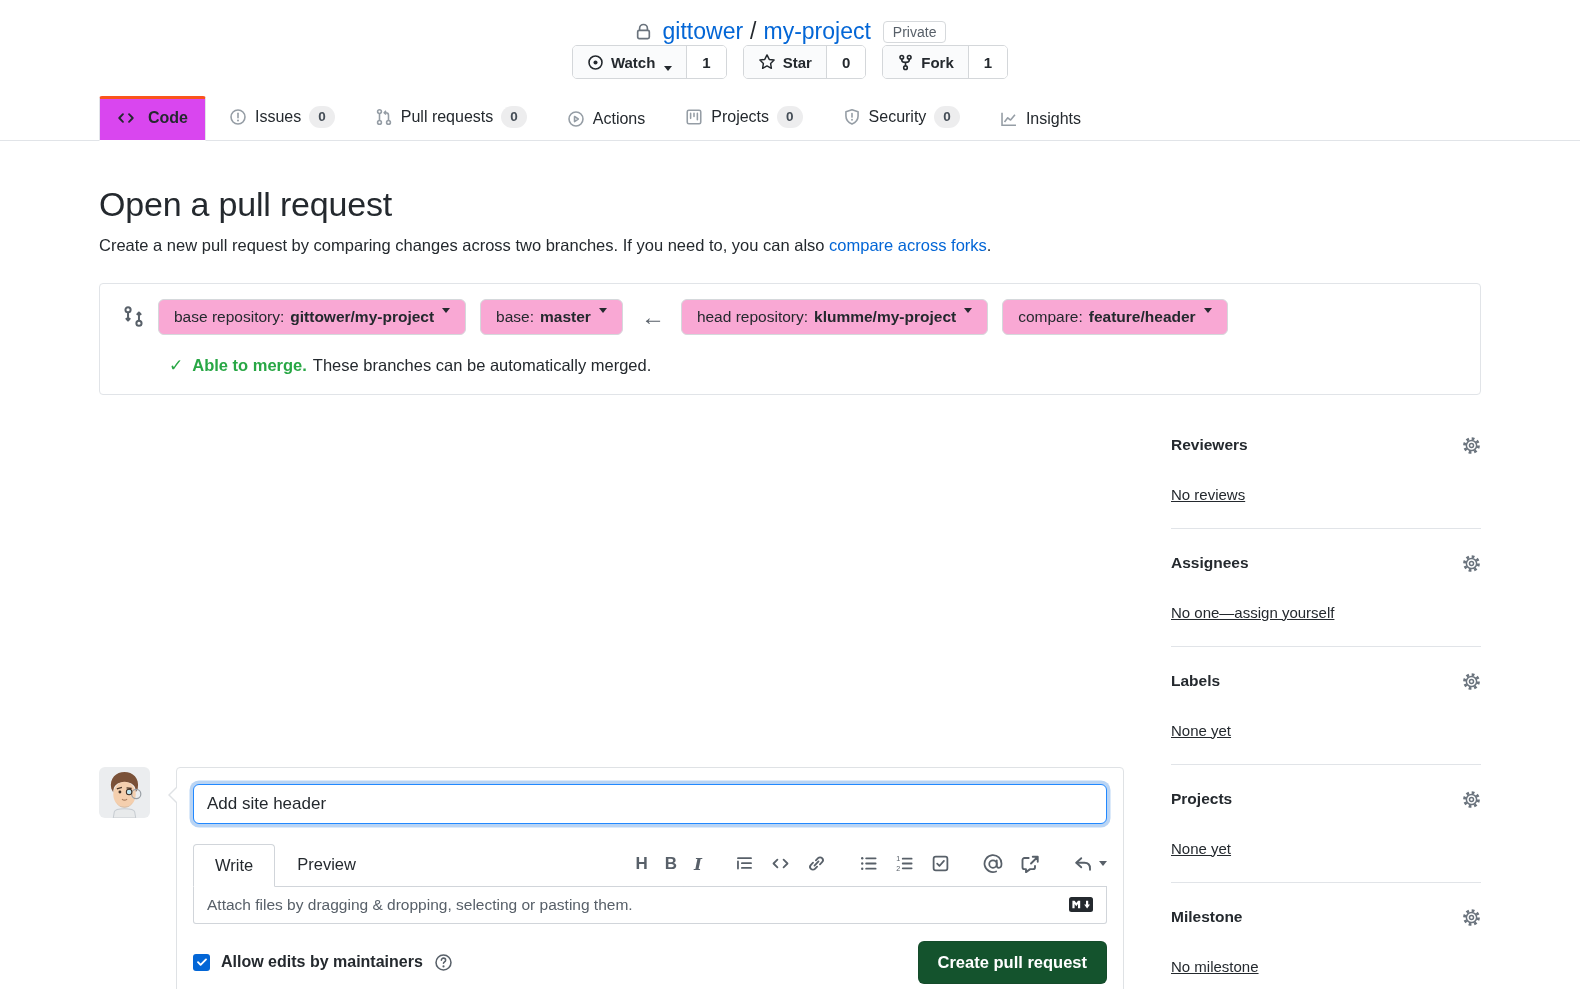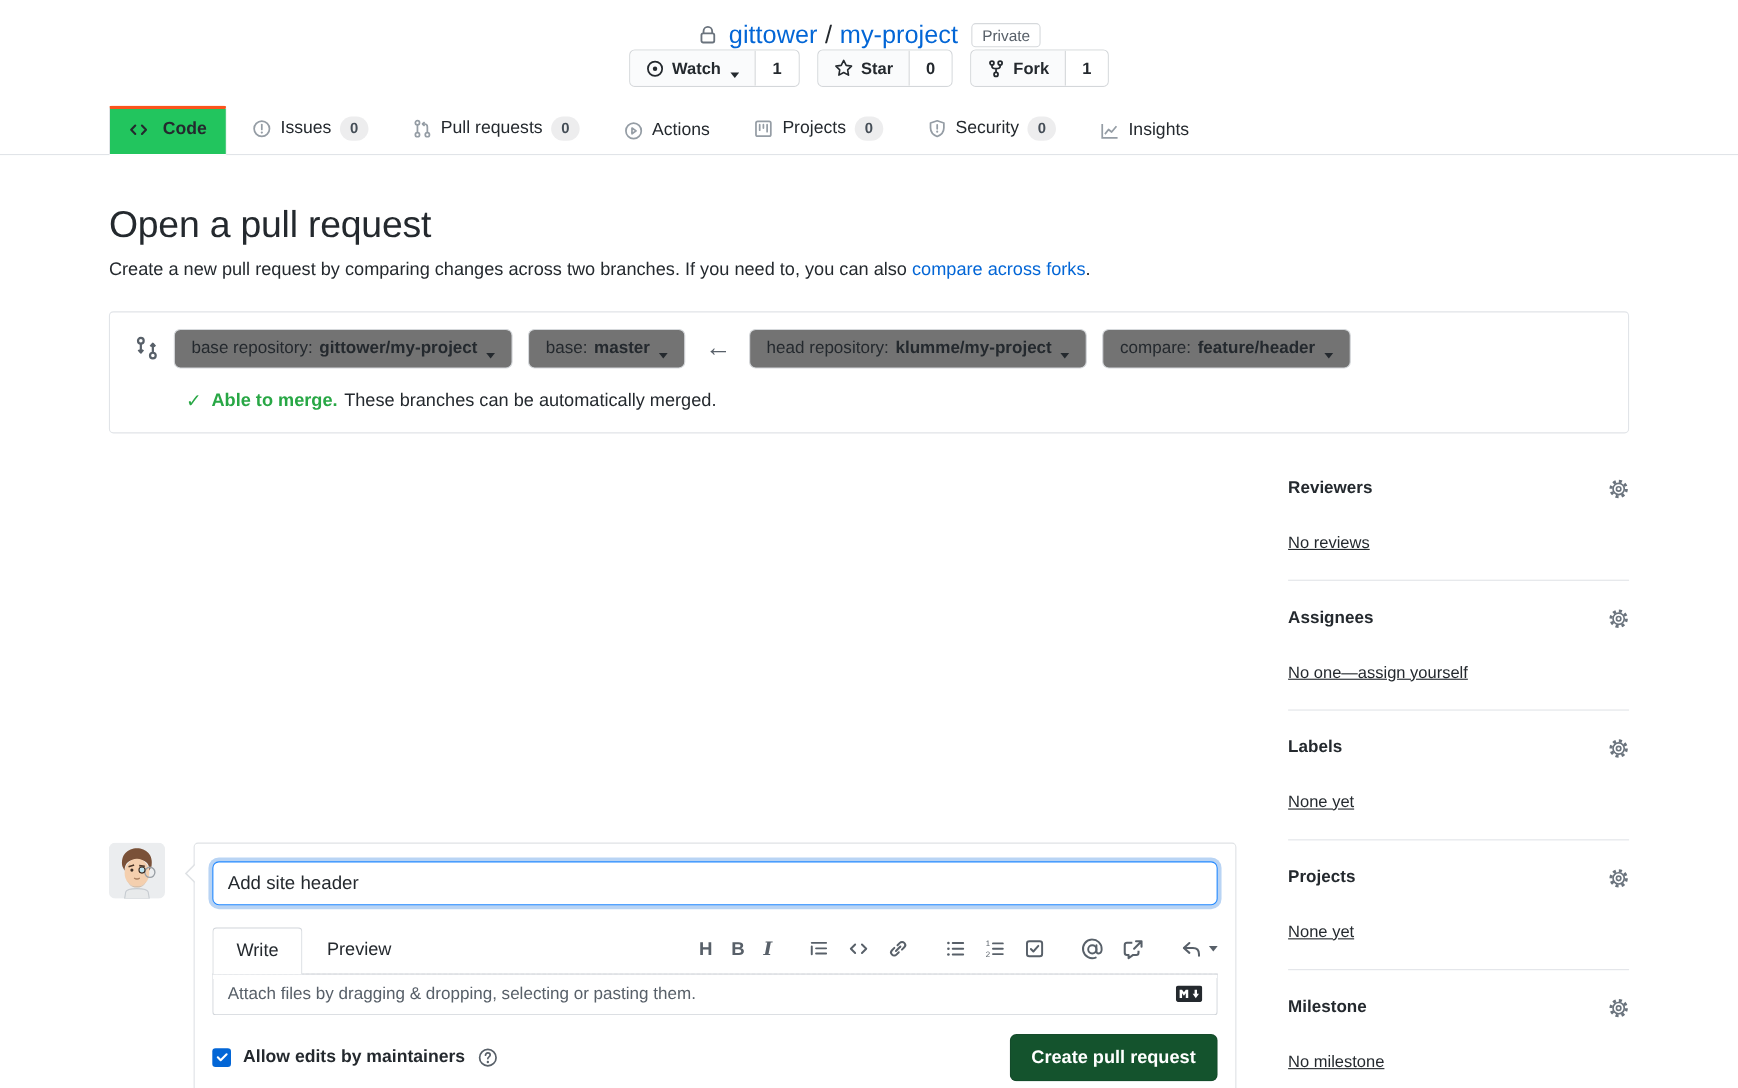--- a/index.html
+++ b/index.html
@@ -44,21 +44,21 @@
   
   .reponav { border-bottom:1px solid #e1e4e8; }
   .tabs-row { display:flex; align-items:flex-end; }
   .reponav-item {
     display:flex; align-items:center; gap:8px;
     padding:13px 17px; font-size:16px; color:#24292e; text-decoration:none; cursor:pointer;
     margin-bottom:-1px; margin-right:6px; white-space:nowrap;
   }
   .reponav-item .tab-icon { color:#959da5; display:flex; }
   .reponav-item.selected {
-    background:#22c55e; border:1px solid #e1e4e8; border-bottom:1px solid #fff;
+    background:#d946ef; border:1px solid #e1e4e8; border-bottom:1px solid #fff;
     border-top:3px solid #fa541c; border-radius:3px 3px 0 0;
     font-weight:600; padding-top:10px;gap:13px;
   }
   .reponav-item.selected .tab-icon { color:#24292e; }
   .counter {
     background:rgba(27,31,35,.08); border-radius:20px; font-size:13.5px; font-weight:600;
     color:#444d56; padding:2px 9px; line-height:1.3;
   }
 
   
@@ -66,21 +66,21 @@
   .desc { margin-top:12px; font-size:16.5px; color:#24292e; }
   .desc a { color:#0366d6; text-decoration:none; cursor:pointer; }
 
   
   .compare-box {
     margin-top:28px; border:1px solid #e1e4e8; border-radius:4px; padding:15px 16px 18px;
   }
   .compare-row { display:flex; align-items:center; }
   .compare-row .gc-icon { color:#586069; margin:0 13px 0 6px; display:flex; }
   .range-btn {
-    display:flex; align-items:flex-end; background:#737373; border:1px solid #d5d8db;
+    display:flex; align-items:flex-start; background:#f9a8d4; border:1px solid #d5d8db;
     border-radius:6px; padding:8px 15px; font:inherit; font-size:15.5px; color:#24292e;
     cursor:pointer; margin-right:14px; white-space:nowrap;
   }
   .range-btn .rb-label { margin-right:6px; }
   .range-btn .rb-value { font-weight:700; }
   .range-btn .caret { margin-left:8px; color:#24292e; }
   .arrow-left { font-size:24px; color:#586069; margin:0 16px 0 4px; }
   .merge-status { margin-top:20px; padding-left:53px; font-size:16.5px; display:flex; align-items:center; }
   .merge-status .check { color:#28a745; font-weight:700; margin-right:9px; font-size:17px; }
   .merge-status .ok { color:#28a745; font-weight:700; margin-right:6px; }

